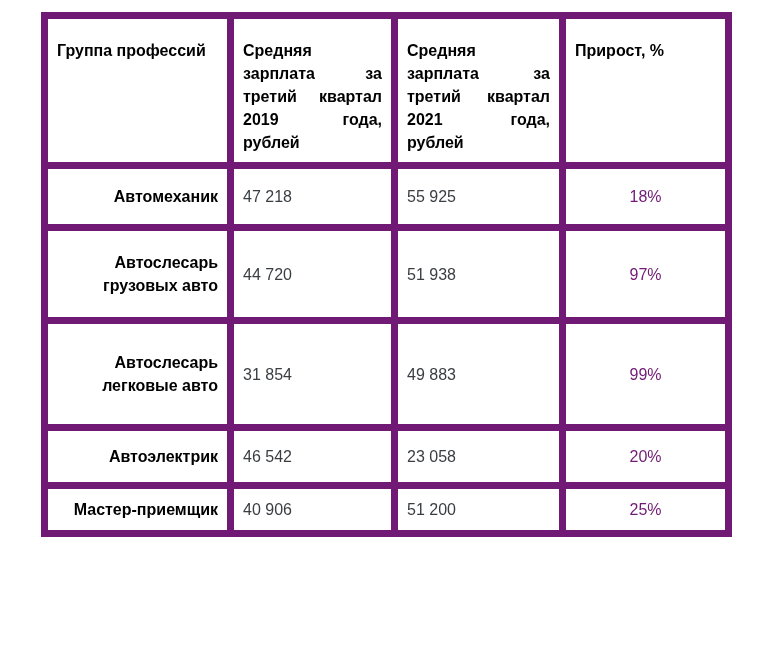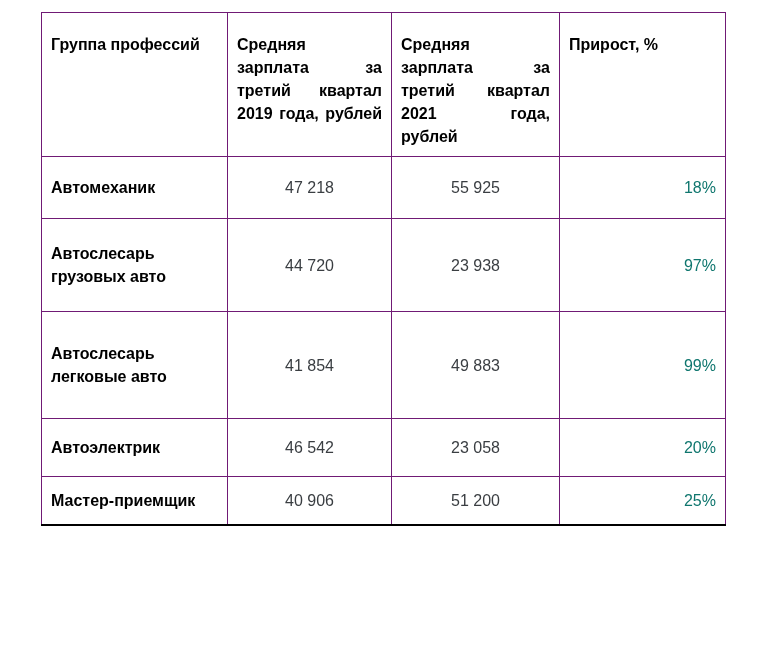--- a/index.html
+++ b/index.html
@@ -26,21 +26,21 @@
     table-layout: fixed;
     border: 1px solid #000000;
     border-bottom: 2px solid #000000;
   }
   table.salary-table col.c1 { width: 186px; }
   table.salary-table col.c2 { width: 164px; }
   table.salary-table col.c3 { width: 168px; }
   table.salary-table col.c4 { width: 166px; }
 
   table.salary-table td, table.salary-table th {
-    border: 1px solid #701a75;
+    border: 7px solid #701a75;
     padding: 8px 9px;
     font-size: 16px;
     line-height: 23px;
     box-sizing: border-box;
     overflow: hidden;
   }
 
   
   tr.header-row { height: 143px; }
   tr.header-row th {
@@ -60,37 +60,37 @@
   tr.row-0 { height: 62px; }
   tr.row-1 { height: 93px; }
   tr.row-2 { height: 107px; }
   tr.row-3 { height: 58px; margin-top: 11px; }
   tr.row-4 { height: 62px; }
   tr.row-5 { height: 76px; }
   tr.row-6 { height: 48px; }
 
   td.profession-cell {
     vertical-align: middle;
-    text-align: left;
+    text-align: right;
     font-weight: bold;
     color: #000000;
     white-space: pre-line;
     word-break: break-word;
   }
   td.salary-cell {
     vertical-align: middle;
-    text-align: center;
+    text-align: left;
     font-weight: normal;
     color: #3a3e42;
   }
   td.growth-cell {
     vertical-align: middle;
-    text-align: right;
+    text-align: center;
     font-weight: normal;
-    color: #0f766e;
+    color: #701a75;
   }
 </style>
 </head>
 <body>
 
 <div class="doc-canvas">
   <table class="salary-table">
     <colgroup>
       <col class="c1">
         <col class="c2">
@@ -116,28 +116,28 @@
         <td class="profession-cell">Автомеханик</td>
         <td class="salary-cell">47 218</td>
         <td class="salary-cell">55 925</td>
         <td class="growth-cell">18%</td>
       </tr>
 
       <tr class="row-1">
         <td class="profession-cell">Автослесарь
 грузовых авто</td>
         <td class="salary-cell">44 720</td>
-        <td class="salary-cell">23 938</td>
+        <td class="salary-cell">51 938</td>
         <td class="growth-cell">97%</td>
       </tr>
 
       <tr class="row-2">
         <td class="profession-cell">Автослесарь
 легковые авто</td>
-        <td class="salary-cell">41 854</td>
+        <td class="salary-cell">31 854</td>
         <td class="salary-cell">49 883</td>
         <td class="growth-cell">99%</td>
       </tr>
 
       <tr class="row-3">
         <td class="profession-cell">Автоэлектрик</td>
         <td class="salary-cell">46 542</td>
         <td class="salary-cell">23 058</td>
         <td class="growth-cell">20%</td>
       </tr>

